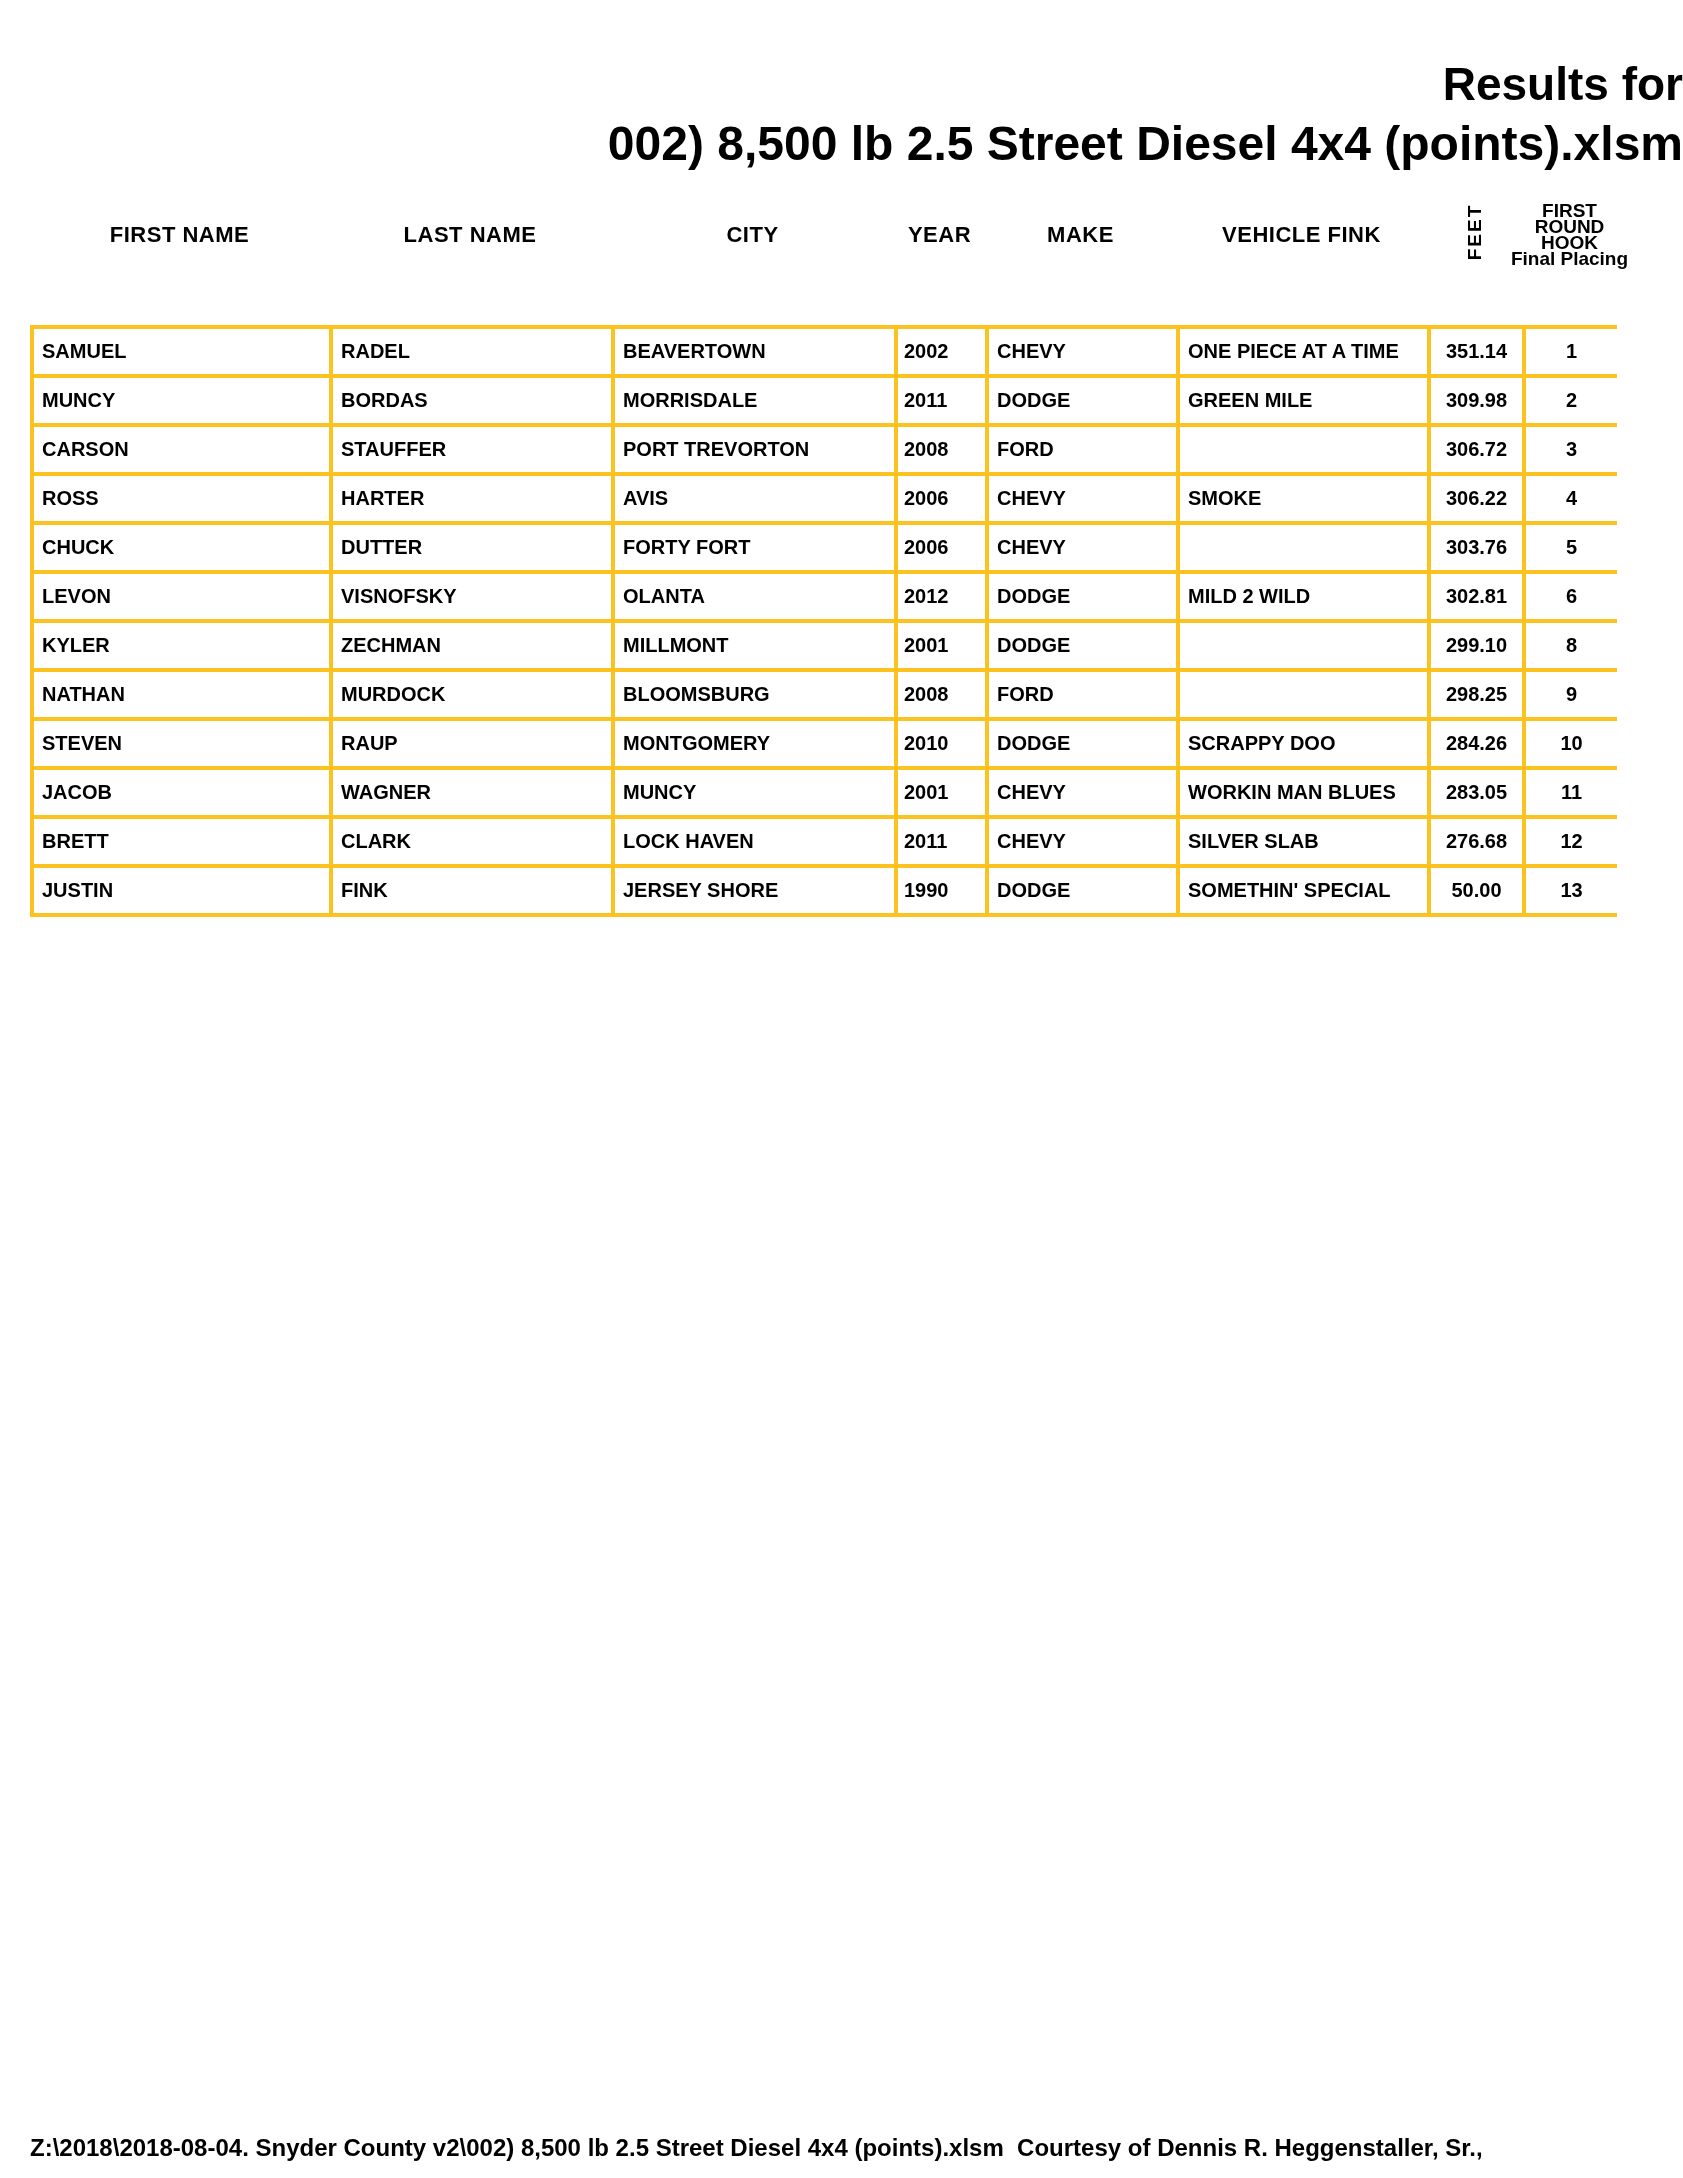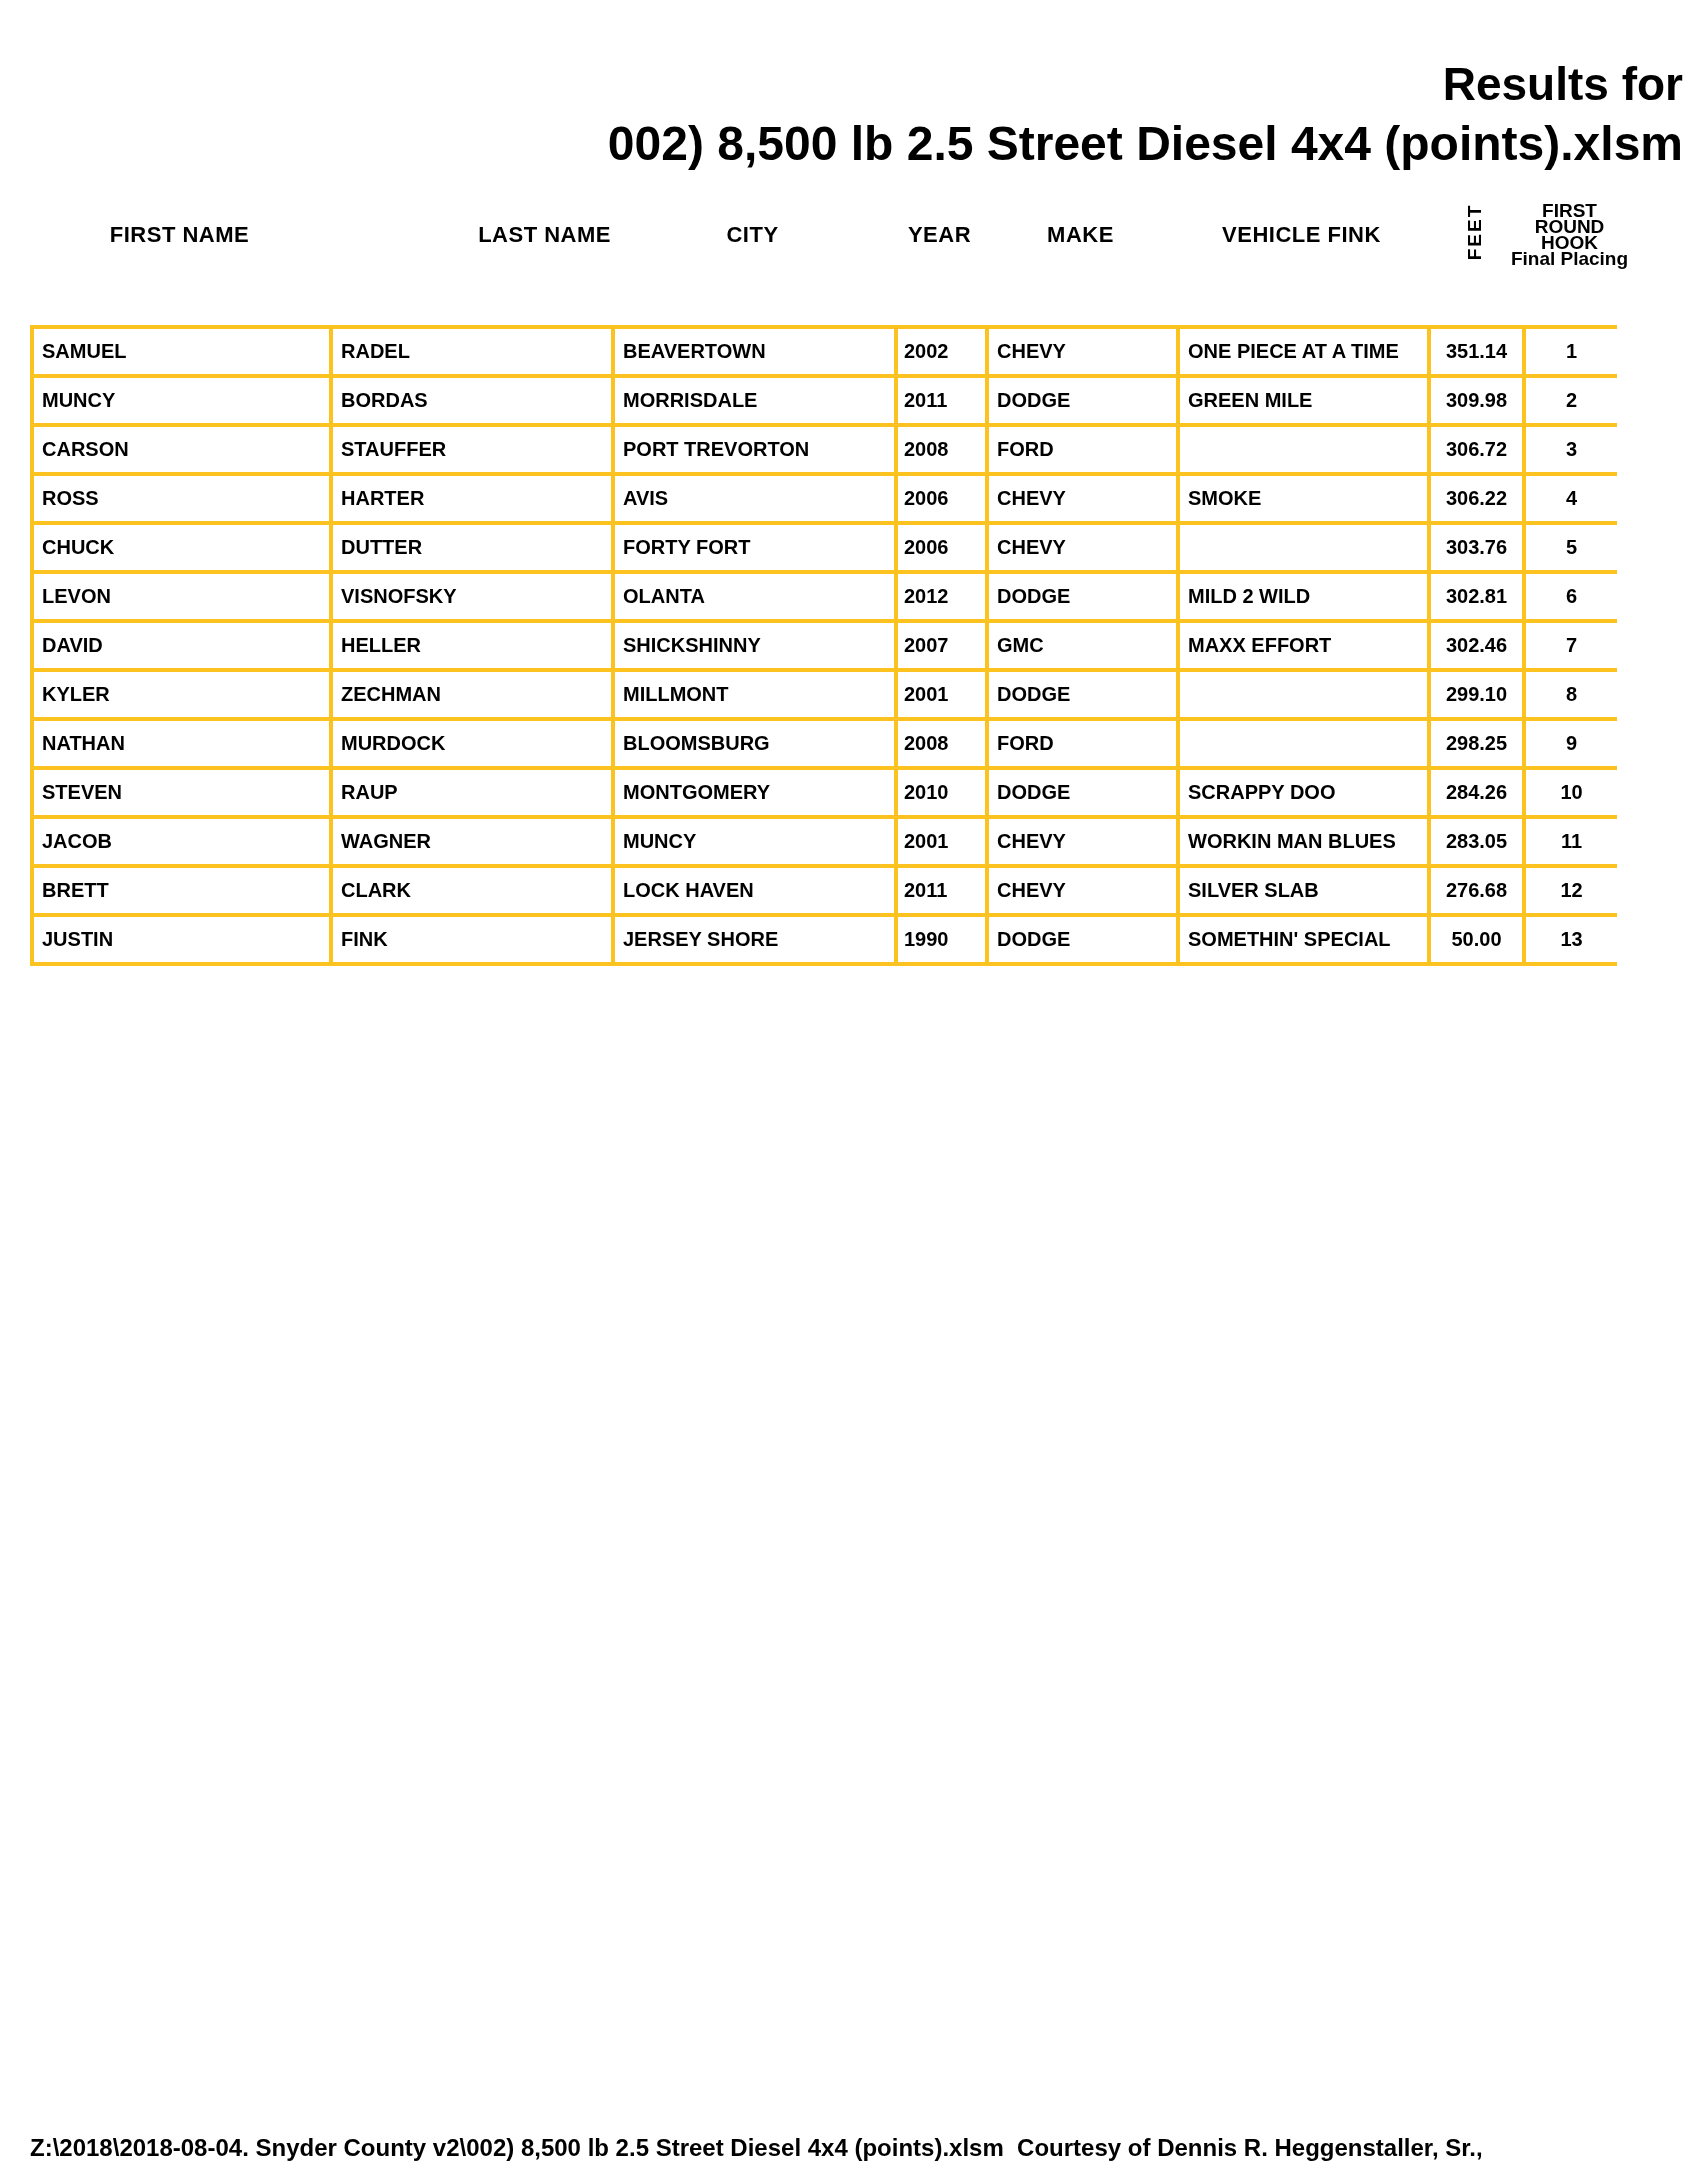--- a/index.html
+++ b/index.html
@@ -27,21 +27,21 @@
     position: absolute;
     top: 220px;
     height: 30px;
     line-height: 30px;
     text-align: center;
     font-weight: bold;
     font-size: 22px;
     letter-spacing: 0.5px;
   }
   .hdr-first   { left: 30px;   width: 299px; }
-  .hdr-last    { left: 329px;  width: 282px; text-align: right; }
+  .hdr-last    { left: 329px;  width: 282px; }
   .hdr-city    { left: 611px;  width: 283px; }
   .hdr-year    { left: 894px;  width: 91px;  }
   .hdr-make    { left: 985px;  width: 191px; }
   .hdr-vehicle { left: 1176px; width: 251px; }
 
   .hdr-feet {
     position: absolute;
     left: 1428px; top: 186px;
     width: 95px; height: 91px;
     display: flex; align-items: center; justify-content: center;
@@ -188,30 +188,20 @@
           <td>LEVON</td>
           <td>VISNOFSKY</td>
           <td>OLANTA</td>
           <td class="year">2012</td>
           <td>DODGE</td>
           <td>MILD 2 WILD</td>
           <td class="num">302.81</td>
           <td class="place">6</td>
         </tr>
         <tr>
-          <td>DAVID</td>
-          <td>HELLER</td>
-          <td>SHICKSHINNY</td>
-          <td class="year">2007</td>
-          <td>GMC</td>
-          <td>MAXX EFFORT</td>
-          <td class="num">302.46</td>
-          <td class="place">7</td>
-        </tr>
-        <tr>
           <td>KYLER</td>
           <td>ZECHMAN</td>
           <td>MILLMONT</td>
           <td class="year">2001</td>
           <td>DODGE</td>
           <td></td>
           <td class="num">299.10</td>
           <td class="place">8</td>
         </tr>
         <tr>

